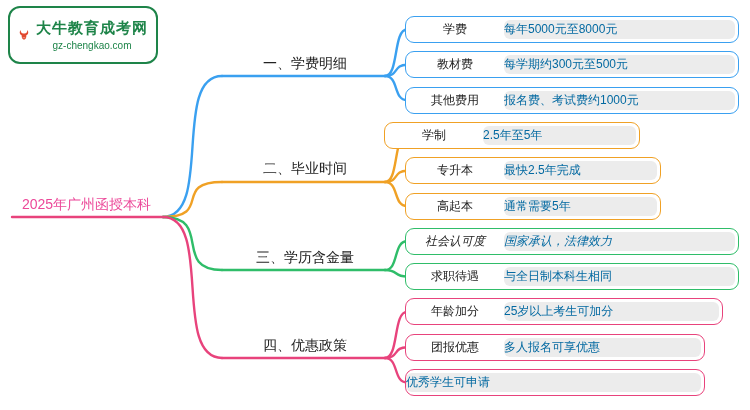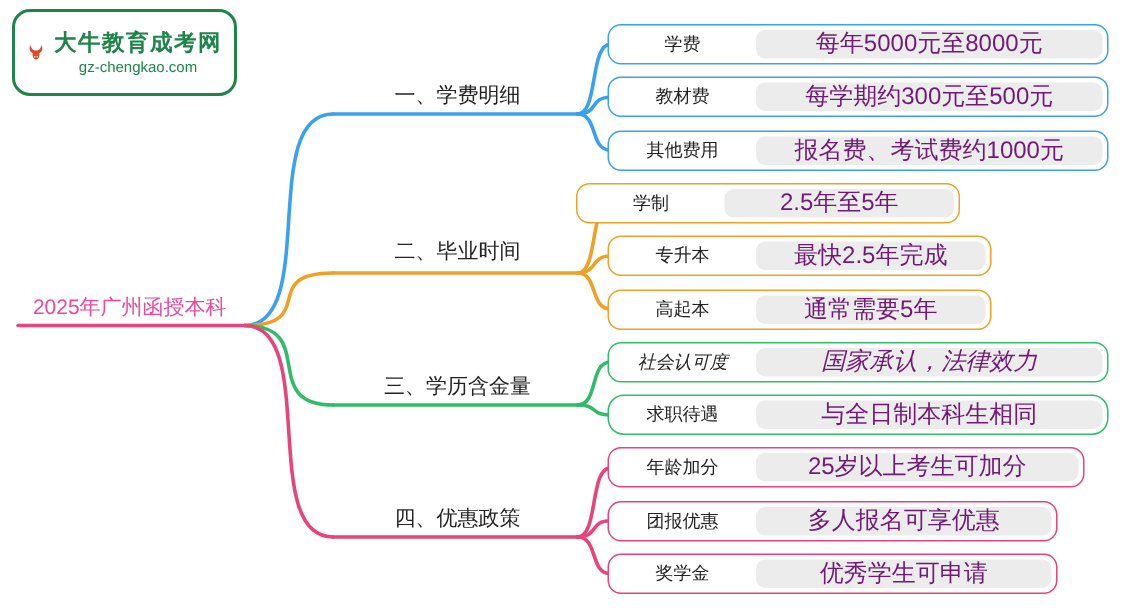--- a/index.html
+++ b/index.html
@@ -2,21 +2,21 @@
 <html><head>
 <meta charset="utf-8">
 <style>
   *{box-sizing:border-box;margin:0;padding:0}
   html,body{width:750px;height:410px}
   body{font-family:"Liberation Sans","DejaVu Sans",sans-serif;background:#ffffff}
   #canvas{position:relative;width:750px;height:410px;overflow:hidden;background:#fff}
   #connectors{position:absolute;left:0;top:0;width:750px;height:410px}
   .child{position:absolute;height:27px;border:1.6px solid #999;border-radius:9px;background:#fff;display:flex;align-items:center}
   .child-label{width:98px;text-align:center;font-size:12px;color:#222;white-space:nowrap;overflow:hidden}
-  .child-value{flex:1;margin:2.5px 3px 2.5px 0;background:#ececec;border-radius:6px;font-size:16px;color:#701a75;text-align:center;line-height:19px;white-space:nowrap;overflow:hidden}
+  .child-value{flex:1;margin:2.5px 3px 2.5px 0;background:#ececec;border-radius:6px;font-size:12px;color:#0369a1;line-height:19px;white-space:nowrap;overflow:hidden}
   .branch-label{position:absolute;height:22px;line-height:22px;text-align:center;font-size:14px;color:#222;white-space:nowrap}
   #root-node{position:absolute;left:10px;top:193px;width:153px;height:22px;line-height:22px;font-size:14px;color:#ec4899;text-align:center;white-space:nowrap}
   #logo{position:absolute;left:8px;top:6px;width:150px;height:58px;border:2px solid #1e8449;border-radius:12px;display:flex;align-items:center;padding:4px 8px;gap:6px;background:#fff}
   .logo-text{display:flex;flex-direction:column;align-items:center;flex:1}
   .logo-title{font-size:15px;font-weight:bold;color:#1e8449;letter-spacing:1px;white-space:nowrap}
   .logo-domain{font-size:10px;color:#1e8449;margin-top:2px;white-space:nowrap}
 </style>
 </head>
 <body>
 
@@ -84,33 +84,32 @@
       </div>
       <div class="child" style="top: 192.5px; left: 405px; width: 256px; border-color: rgb(240, 161, 37);">
         <span class="child-label">高起本</span>
         <span class="child-value" style="background: rgb(236, 236, 236);">通常需要5年</span>
       </div>
       <div class="branch-label" style="left: 225px; width: 160px; top: 158px; font-family: Liberation Serif, serif;">二、毕业时间</div>
       <div class="child" style="top: 227.8px; left: 405px; width: 334px; border-color: rgb(47, 189, 105); font-style: italic;">
         <span class="child-label">社会认可度</span>
         <span class="child-value" style="background: rgb(236, 236, 236);">国家承认，法律效力</span>
       </div>
-      <div class="child" style="top: 263.1px; left: 405px; width: 334px; border-color: rgb(47, 189, 105); border-radius: 11px;">
+      <div class="child" style="top: 263.1px; left: 405px; width: 334px; border-color: rgb(47, 189, 105);">
         <span class="child-label">求职待遇</span>
         <span class="child-value" style="background: rgb(236, 236, 236);">与全日制本科生相同</span>
       </div>
       <div class="branch-label" style="left: 225px; width: 160px; top: 246px;">三、学历含金量</div>
       <div class="child" style="top: 298.4px; left: 405px; width: 318px; border-color: rgb(232, 67, 124);">
         <span class="child-label">年龄加分</span>
         <span class="child-value" style="background: rgb(236, 236, 236);">25岁以上考生可加分</span>
       </div>
       <div class="child" style="top: 333.7px; left: 405px; width: 300px; border-color: rgb(232, 67, 124);">
         <span class="child-label">团报优惠</span>
         <span class="child-value" style="background: rgb(236, 236, 236);">多人报名可享优惠</span>
       </div>
       <div class="child" style="top: 369px; left: 405px; width: 300px; border-color: rgb(232, 67, 124);">
-        <span class="child-label">奖学金</span>
         <span class="child-value" style="background: rgb(236, 236, 236);">优秀学生可申请</span>
       </div>
       <div class="branch-label" style="left: 225px; width: 160px; top: 334px;">四、优惠政策</div>
     </div>
 
 </div>
 
 </body></html>

